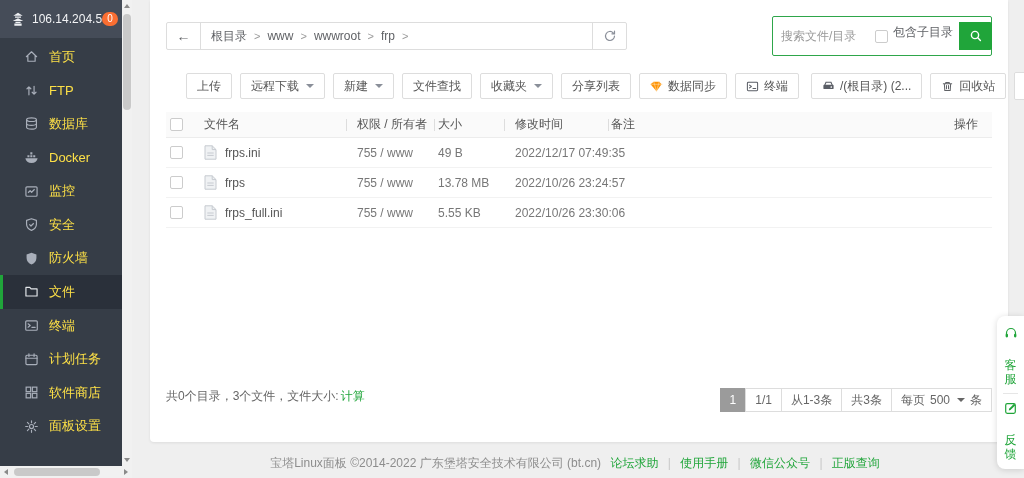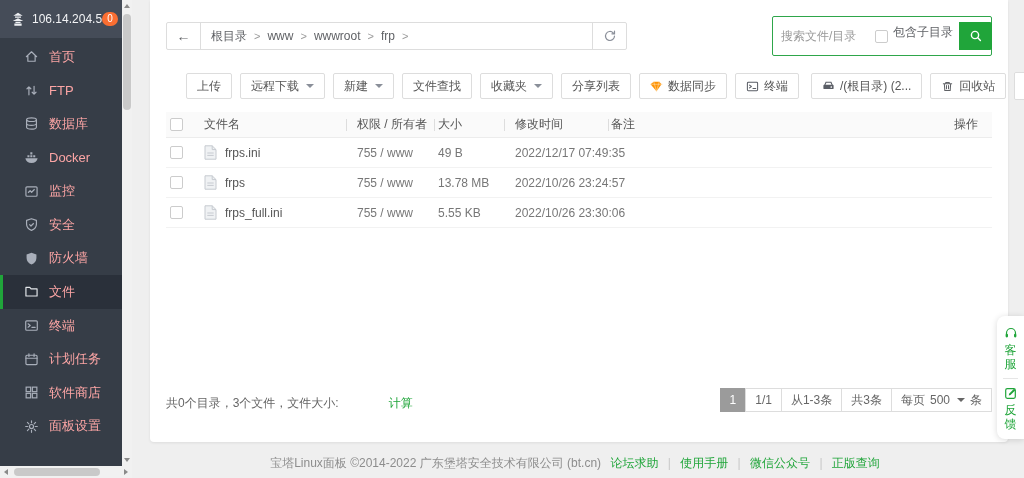--- a/index.html
+++ b/index.html
@@ -11,21 +11,21 @@
   .sidebar { position:absolute; left:0; top:0; width:122px; height:466px;
     background:#363d47; overflow:hidden; }
   .side-header { height:38px; background:#454c58; display:flex; align-items:center;
     padding:0 8px 0 10px; }
   .side-ip { color:#f2f3f5; font-size:12px; margin-left:6px; white-space:nowrap; }
   .side-badge { margin-left:auto; background:#fa6e32; color:#fff; font-size:10px;
     min-width:16px; height:14px; line-height:14px; text-align:center;
     border-radius:8px; padding:0 4px; }
   .side-nav { padding-top:2px; }
   .side-item { height:33.6px; display:flex; align-items:center; gap:10px;
-    padding-left:24px; color:#fca5a5; font-size:13px; cursor:pointer; white-space:nowrap; }
+    padding-left:24px; color:#fde047; font-size:13px; cursor:pointer; white-space:nowrap; }
   .side-item .icn { width:15px; height:15px; display:inline-flex; flex:none; }
   .side-item.active { background:#2a303a; border-left:3px solid #20a53a; padding-left:21px; }
 
   
   .vscroll { position:absolute; left:122px; top:0; width:10px; height:466px; background:#f1f1f1; }
   .vscroll .thumb { position:absolute; left:1px; top:14px; width:8px; height:96px;
     background:#c9c9c9; border-radius:4px; }
   .arr { position:absolute; width:0; height:0; }
   .arr.up    { left:2px; top:4px;  border-left:3px solid transparent; border-right:3px solid transparent; border-bottom:4px solid #8a8a8a; }
   .arr.down  { left:2px; bottom:4px; border-left:3px solid transparent; border-right:3px solid transparent; border-top:4px solid #8a8a8a; }
@@ -91,42 +91,42 @@
   .c-time { width:104px; flex:none; padding-left:11px; white-space:nowrap; }
   .c-note { flex:1; padding-left:3px; }
   .c-act  { width:70px; flex:none; text-align:right; padding-right:14px; }
   .thead .bar { position:relative; }
   .thead .bar::before { content:""; position:absolute; left:0; top:50%; transform:translateY(-50%);
     width:1px; height:12px; background:#ddd; }
   .doc-icn { flex:none; display:inline-flex; }
 
   
   .spacer { flex:1; }
-  .status-row { display:flex; align-items:flex-end; font-size:12px; color:#666;gap:48px; }
+  .status-row { display:flex; align-items:flex-start; font-size:12px; color:#666; }
   .calc-link { color:#20a53a; cursor:pointer; margin-left:2px; }
   .pager { margin-left:auto; display:flex; align-items:center; }
   .pbox { height:24px; display:inline-flex; align-items:center; padding:0 9px;
     border:1px solid #ddd; background:#fff; margin-left:-1px; font-size:12px; color:#666;
     cursor:pointer; white-space:nowrap; }
   .pbox.active { background:#9b9b9b; border-color:#9b9b9b; color:#fff; min-width:26px;
     justify-content:center; cursor:default; }
   .psel { display:inline-flex; align-items:center; gap:5px; margin:0 5px; cursor:pointer; }
   .psel .caret { border-top-color:#666; }
 
   
   .footer { position:absolute; left:0; right:0; bottom:6px; text-align:center;
     font-size:12px; color:#8d8d8d; white-space:nowrap; }
   .footer .flink { color:#20a53a; cursor:pointer; margin:0 6px; }
   .footer .fsep { color:#c9c9c9; }
 
   
   .float-widget { position:absolute; right:0; top:316px; width:27px; background:#fff;
     border-radius:8px 0 0 8px; box-shadow:0 1px 6px rgba(0,0,0,.15);
     padding:10px 0 8px; display:flex; flex-direction:column; align-items:center; }
-  .fw-item { display:flex; flex-direction:column; align-items:center; gap:3px; cursor:pointer; }
+  .fw-item { display:flex; flex-direction:column; align-items:center; gap:18px; cursor:pointer; }
   .fw-label { width:14px; font-size:12px; color:#20a53a; line-height:14px; text-align:center;
     word-break:break-all; }
   .fw-div { width:15px; height:1px; background:#e6e6e6; margin:7px 0; }
 
   svg { display:block; }
 </style>
 </head>
 <body>
 
 <div class="sidebar-wrap">

